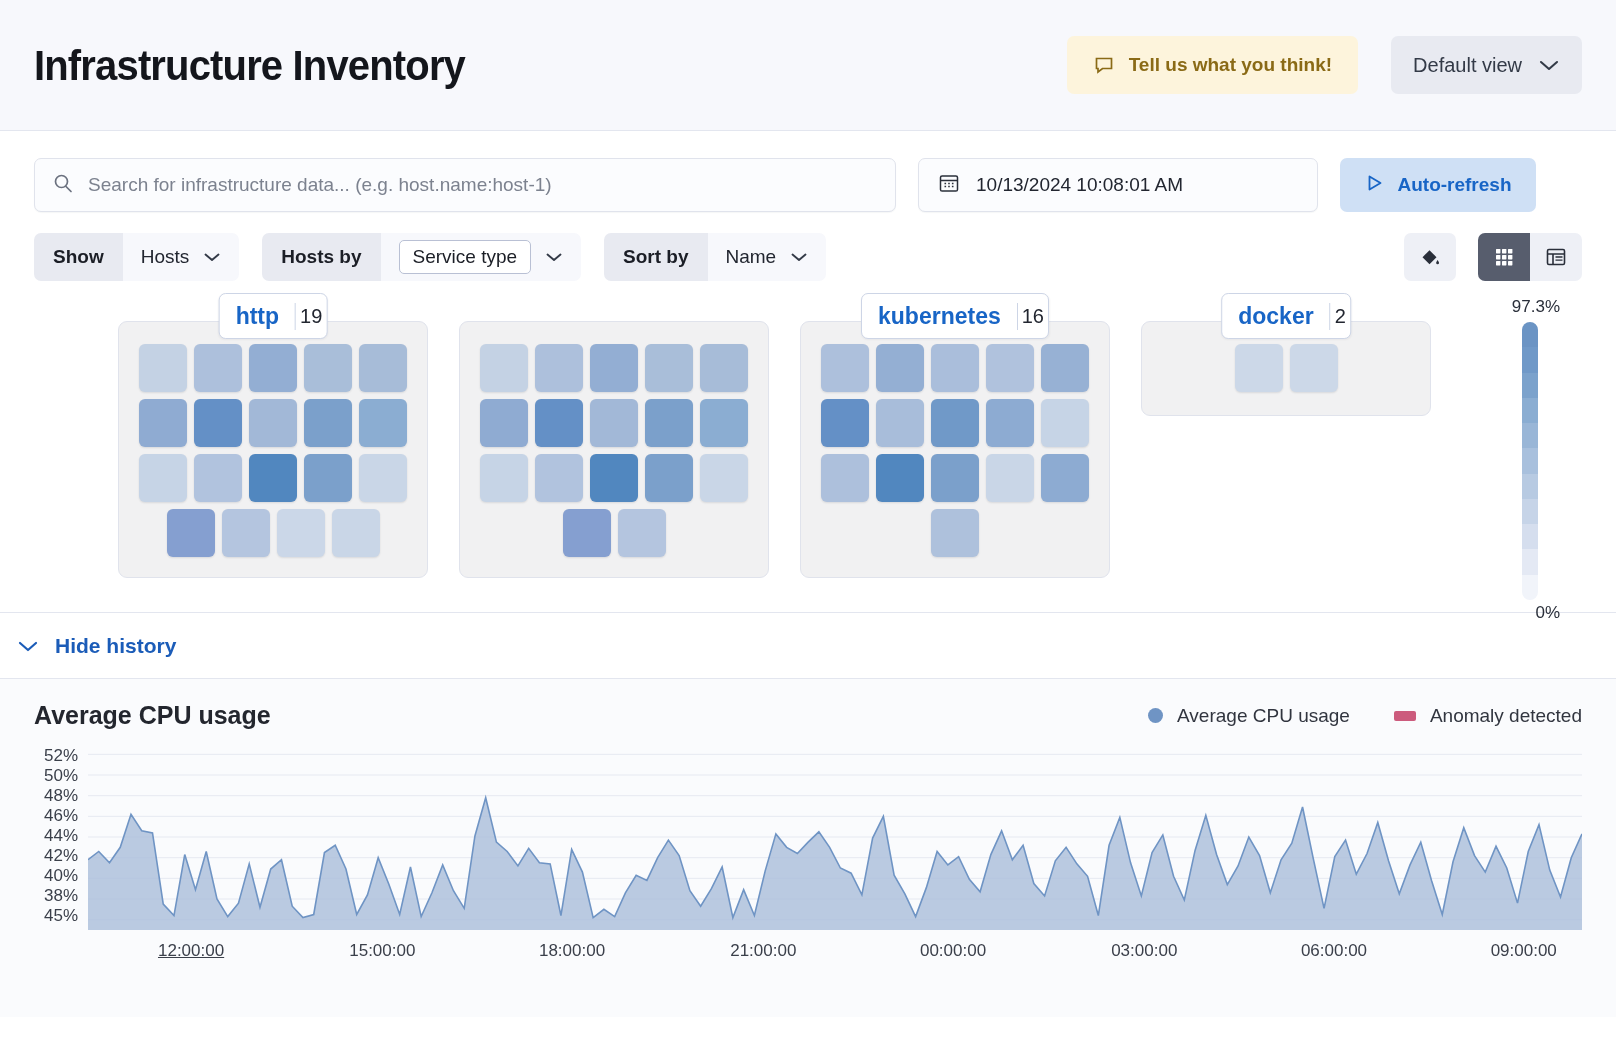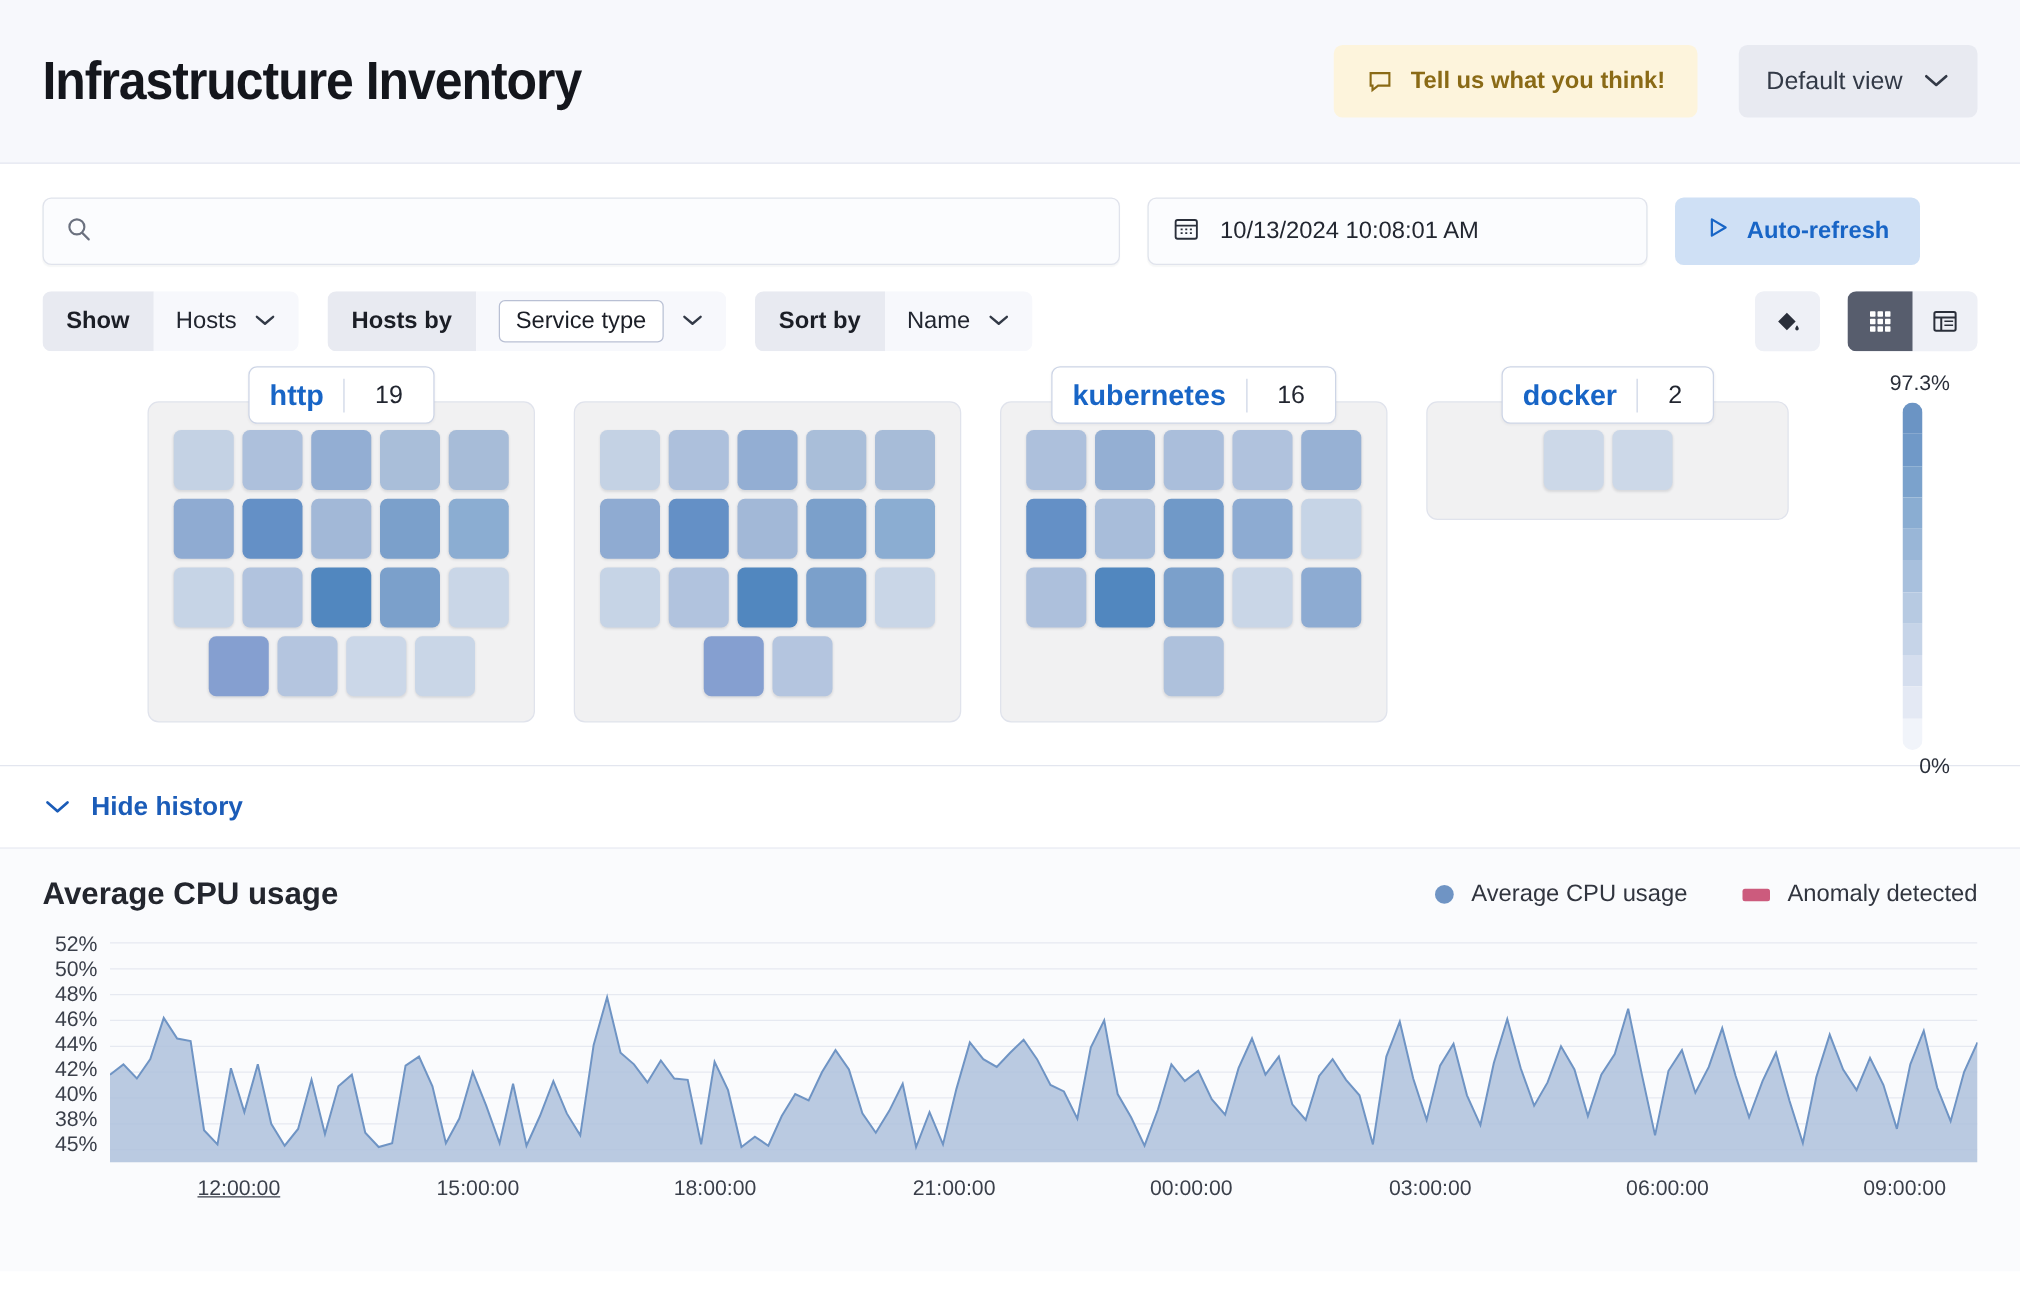--- a/index.html
+++ b/index.html
@@ -235,21 +235,21 @@
   .group-name {
     color: #1865c6;
     font-size: 23px;
     font-weight: bold;
     padding: 0 16px;
   }
   .group-sep { width: 1px; height: 27px; background: #cdd5e6; }
   .group-count {
     color: #222630;
     font-size: 20px;
-    padding: 0 24px;
+    padding: 0 4px;
   }
   .group-body {
     background: #f1f1f2;
     border: 1px solid #e0e3ec;
     border-radius: 9px;
     padding: 22px 20px 20px 20px;
     min-width: 290px;
     min-height: 95px;
   }
   .tile-grid {
@@ -291,21 +291,21 @@
     display: flex;
     flex-direction: column;
   }
   .legend-bar div { flex: 1; }
 
   
   .hide-history {
     height: 66px;
     display: flex;
     align-items: center;
-    padding: 0 34px;
+    padding: 0 16px;
     gap: 15px;
     cursor: pointer;
     border-bottom: 1px solid #e3e6ef;
     background: #fff;
   }
   .hide-history span {
     color: #1b5cb8;
     font-size: 21px;
     font-weight: bold;
   }
@@ -394,20 +394,21 @@
 
 <div class="toolbar">
   <div class="search-row">
     <div class="search-box">
       <span>
         <svg width="22" height="22" viewBox="0 0 22 22" fill="none" stroke="#6b717f" stroke-width="1.7">
           <circle cx="9.5" cy="9.5" r="6"></circle>
             <path d="M14 14.5l5 5" stroke-linecap="round"></path>
         </svg>
       </span>
+      <input type="text" placeholder="Search for infrastructure data... (e.g. host.name:host-1)" style="">
     </div>
     <div class="date-box">
       <span>
         <svg width="22" height="22" viewBox="0 0 22 22" fill="none" stroke="#2a2f3a" stroke-width="1.5">
           <rect x="2.5" y="4" width="17" height="15" rx="1.6"></rect>
             <path d="M2.5 8.5h17"></path>
           <path d="M6.5 11.5h1.6M10.2 11.5h1.6M13.9 11.5h1.6M6.5 14.5h1.6M10.2 14.5h1.6M13.9 14.5h1.6" stroke-width="1.3"></path>
         </svg>
       </span>
       <span class="date-text">10/13/2024 10:08:01 AM</span>

